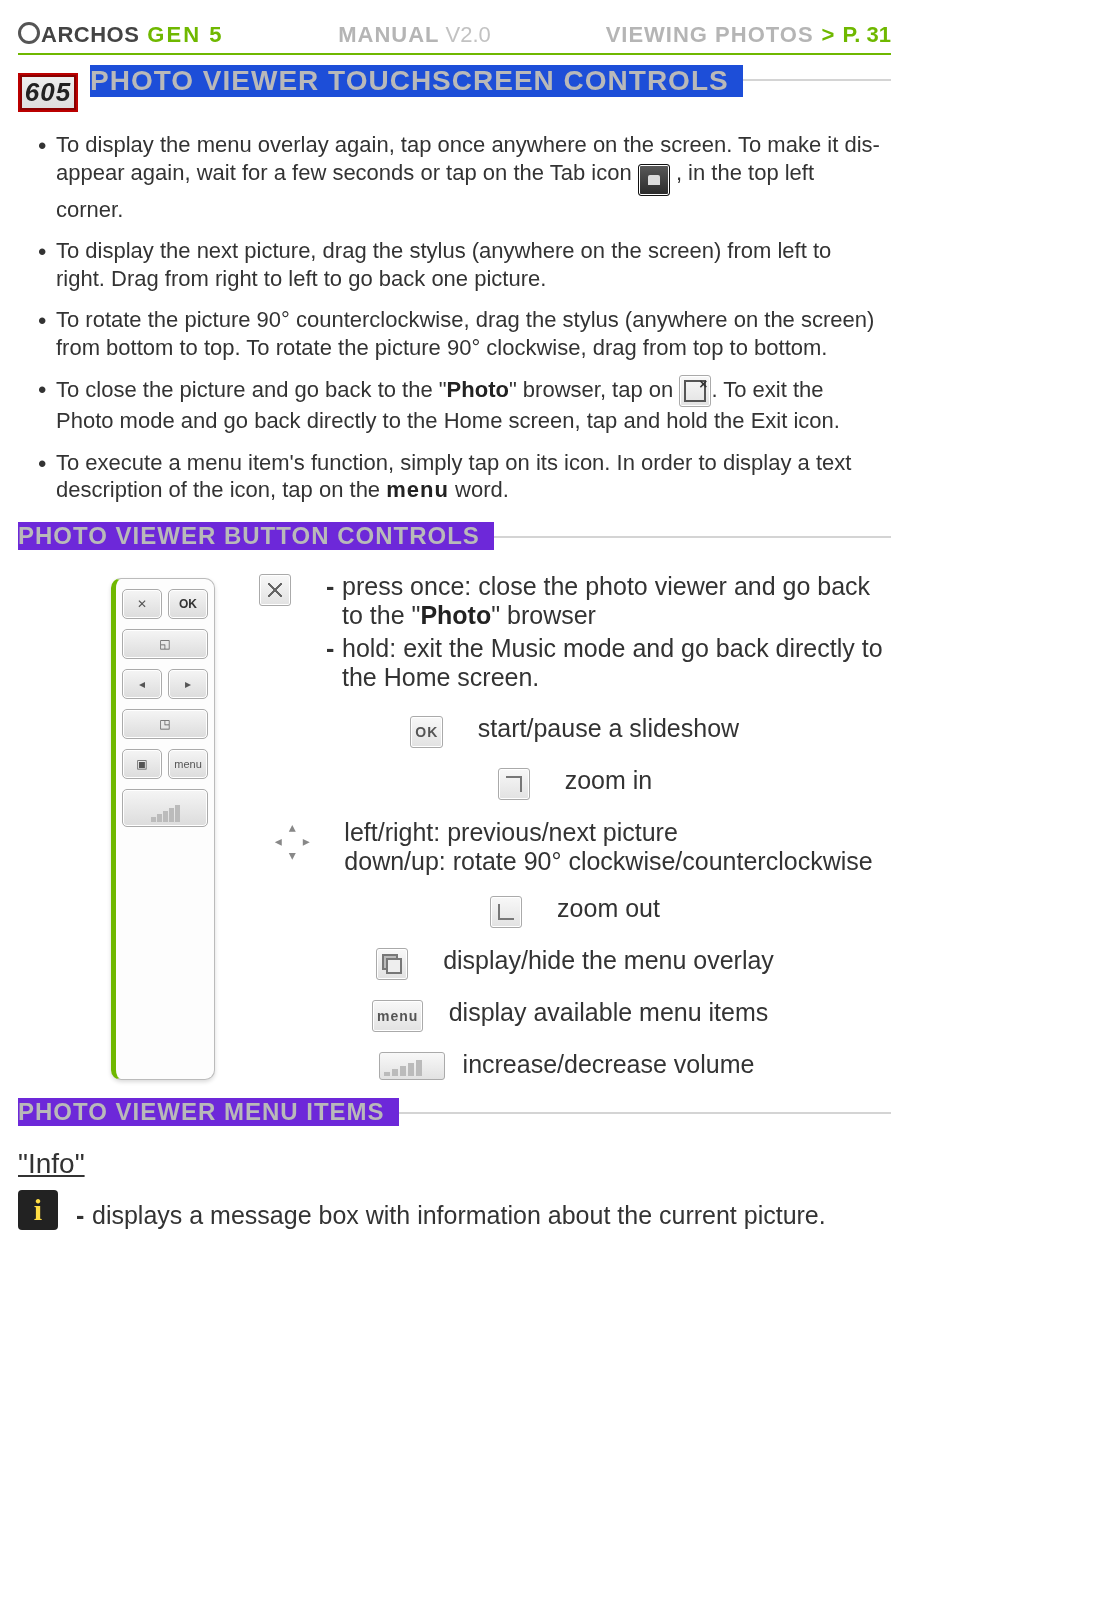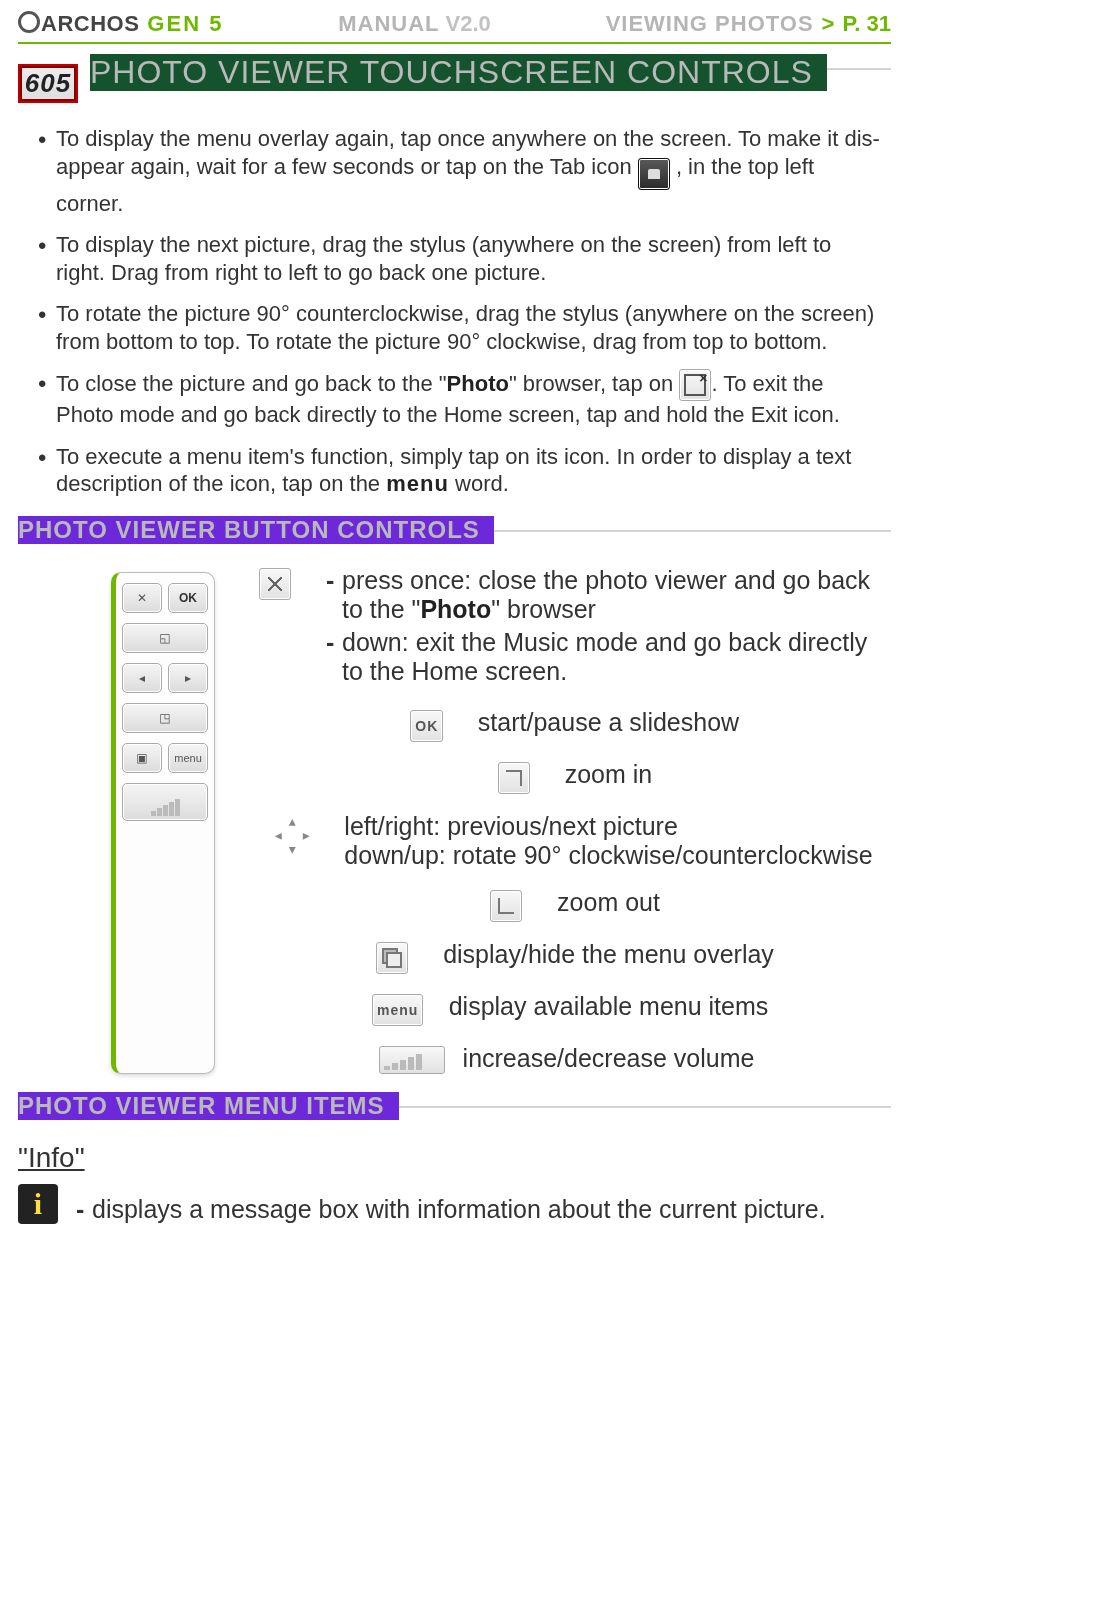--- a/index.html
+++ b/index.html
@@ -7,20 +7,21 @@
     padding: 0;
     font-family: "Myriad Pro", "Segoe UI", "Helvetica Neue", Arial, sans-serif;
     background: #fff;
     color: #333;
     width: 1120px;
   }
   .page {
     width: 909px;
     box-sizing: border-box;
     padding: 0 18px 40px 18px;
+    margin-top: 11px;
   }
   .topbar {
     display: flex;
     align-items: center;
     font-weight: 700;
     font-size: 22px;
     height: 36px;
     padding-top: 6px;
   }
   .topbar .brand {
@@ -50,21 +51,21 @@
     justify-content: center;
     gap: 6px;
   }
   .topbar .center .manual {
     color: #b5b5b5;
     letter-spacing: 1px;
     text-align: center;
   }
   .topbar .center .ver {
     color: #c2c2c2;
-    font-weight: 700;
+    font-weight: 400;
   }
   .topbar .right {
     display: flex;
     gap: 8px;
     align-items: flex-start;
   }
   .topbar .right .section {
     color: #b5b5b5;
     letter-spacing: 1px;
   }
@@ -103,24 +104,24 @@
   }
   .section-title {
     display: flex;
     align-items: center;
     flex: 1;
     border-top: 2px solid #d4d4d4;
     margin-top: 8px;
   }
   .section-title span {
     color: #b9b9b9;
-    font-weight: 400;
-    letter-spacing: 1px;
-    font-size: 32px;
-    background: #14532d;
+    font-weight: 700;
+    letter-spacing: 1px;
+    font-size: 28px;
+    background: #1d4ed8;
     transform: translateY(-16px);
     padding-right: 14px;
   }
   .sub-section-title {
     border-top: 2px solid #d4d4d4;
     margin-top: 32px;
     display: flex;
   }
   .sub-section-title span {
     color: #b9b9b9;
@@ -398,21 +399,21 @@
 
     <div class="ctl-list">
       <div class="ctl-row">
         <div class="ctl-icon-col">
             <span class="ui-btn x"></span>
           </div>
         <div class="ctl-text">
           <div class="dash-item">
             <span>press once: close the photo viewer and go back to the "</span><span class="bold">Photo</span><span>" browser</span>
           </div>
-          <div class="dash-item">down: exit the Music mode and go back directly to the Home screen.</div>
+          <div class="dash-item">hold: exit the Music mode and go back directly to the Home screen.</div>
         </div>
       </div>
 
       <div class="ctl-row">
         <div class="ctl-icon-col">
             <span class="ui-btn wide">OK</span>
           </div>
         <div class="ctl-text">start/pause a slideshow</div>
       </div>
 

